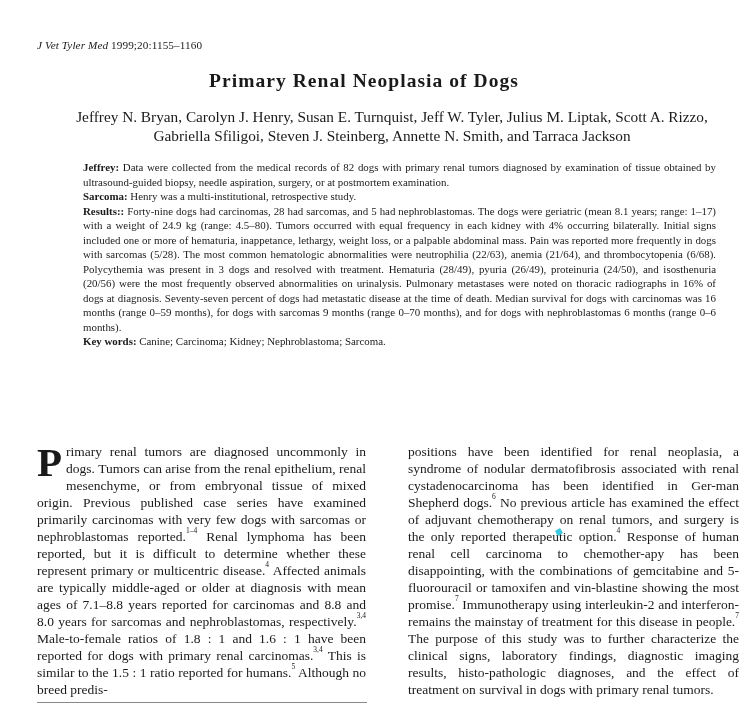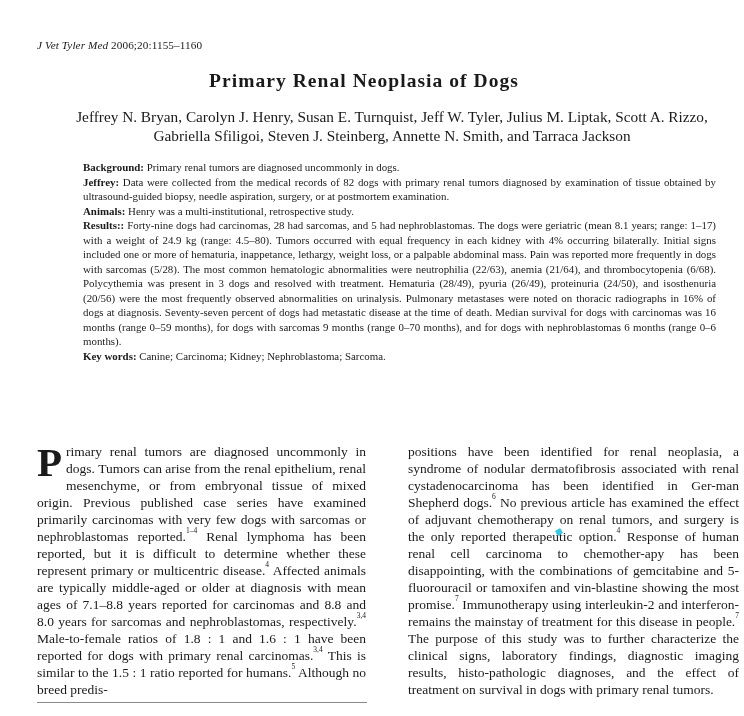--- a/index.html
+++ b/index.html
@@ -47,34 +47,33 @@
   }
   .cursor {
     position: absolute; left: 556px; top: 529px; width: 6px; height: 6px;
     background: #3cc8e0; transform: rotate(-30deg); border-radius: 1px;
   }
 </style>
 </head>
 <body>
 
 <div class="citation">
-  <span class="jname">J Vet Tyler Med</span><span> 2006;20:1155–1160</span>
+  <span class="jname">J Vet Tyler Med</span><span> 1999;20:1155–1160</span>
 </div>
 
 <div class="title">Primary Renal Neoplasia of Dogs</div>
 
 <div class="authors">
   <div>Jeffrey N. Bryan, Carolyn J. Henry, Susan E. Turnquist, Jeff W. Tyler, Julius M. Liptak, Scott A. Rizzo,</div>
   <div>Gabriella Sfiligoi, Steven J. Steinberg, Annette N. Smith, and Tarraca Jackson</div>
 </div>
 
 <div class="abstract">
-  <p><span class="lbl">Background:</span><span> Primary renal tumors are diagnosed uncommonly in dogs.</span></p>
   <p><span class="lbl">Jeffrey:</span><span> Data were collected from the medical records of 82 dogs with primary renal tumors diagnosed by examination of tissue obtained by ultrasound-guided biopsy, needle aspiration, surgery, or at postmortem examination.</span></p>
-  <p><span class="lbl">Animals:</span><span> Henry was a multi-institutional, retrospective study.</span></p>
+  <p><span class="lbl">Sarcoma:</span><span> Henry was a multi-institutional, retrospective study.</span></p>
   <p><span class="lbl">Results::</span><span> Forty-nine dogs had carcinomas, 28 had sarcomas, and 5 had nephroblastomas. The dogs were geriatric (mean 8.1 years; range: 1–17) with a weight of 24.9 kg (range: 4.5–80). Tumors occurred with equal frequency in each kidney with 4% occurring bilaterally. Initial signs included one or more of hematuria, inappetance, lethargy, weight loss, or a palpable abdominal mass. Pain was reported more frequently in dogs with sarcomas (5/28). The most common hematologic abnormalities were neutrophilia (22/63), anemia (21/64), and thrombocytopenia (6/68). Polycythemia was present in 3 dogs and resolved with treatment. Hematuria (28/49), pyuria (26/49), proteinuria (24/50), and isosthenuria (20/56) were the most frequently observed abnormalities on urinalysis. Pulmonary metastases were noted on thoracic radiographs in 16% of dogs at diagnosis. Seventy-seven percent of dogs had metastatic disease at the time of death. Median survival for dogs with carcinomas was 16 months (range 0–59 months), for dogs with sarcomas 9 months (range 0–70 months), and for dogs with nephroblastomas 6 months (range 0–6 months).</span></p>
   <p class="kw"><span class="lbl">Key words:</span><span>  Canine; Carcinoma; Kidney; Nephroblastoma; Sarcoma.</span></p>
 </div>
 
 <div class="col left">
   <p><span class="dropcap">P</span><span>rimary renal tumors are diagnosed uncommonly in dogs. Tumors can arise from the renal epithelium, renal mesenchyme, or from embryonal tissue of mixed origin. Previous published case series have examined primarily carcinomas with very few dogs with sarcomas or nephroblastomas reported.</span><sup>1–4</sup><span> Renal lymphoma has been reported, but it is difficult to determine whether these represent primary or multicentric disease.</span><sup>4</sup><span> Affect­ed animals are typically middle-aged or older at diagnosis with mean ages of 7.1–8.8 years reported for carcinomas and 8.8 and 8.0&nbsp;years for sarcomas and nephroblastomas, respectively.</span><sup>3,4</sup><span> Male-to-female ratios of 1.8&nbsp;:&nbsp;1 and 1.6&nbsp;:&nbsp;1 have been reported for dogs with primary renal carcinomas.</span><sup>3,4</sup><span> This is similar to the 1.5&nbsp;:&nbsp;1 ratio reported for humans.</span><sup>5</sup><span> Although no breed predis-</span></p>
 </div>
 
 <div class="col right">
   <p><span>positions have been identified for renal neoplasia, a syndrome of nodular dermatofibrosis associated with renal cystadenocarcinoma has been identified in Ger-man Shepherd dogs.</span><sup>6</sup><span> No previous article has examined the effect of adjuvant chemotherapy on renal tumors, and surgery is the only reported therapeutic option.</span><sup>4</sup><span> Response of human renal cell carcinoma to chemother-apy has been disappointing, with the combinations of gemcitabine and 5-fluorouracil or tamoxifen and vin-blastine showing the most promise.</span><sup>7</sup><span> Immunotherapy using interleukin-2 and interferon- remains the mainstay of treatment for this disease in people.</span><sup>7</sup><span> The purpose of this study was to further characterize the clinical signs, laboratory findings, diagnostic imaging results, histo-pathologic diagnoses, and the effect of treatment on survival in dogs with primary renal tumors.</span></p>

